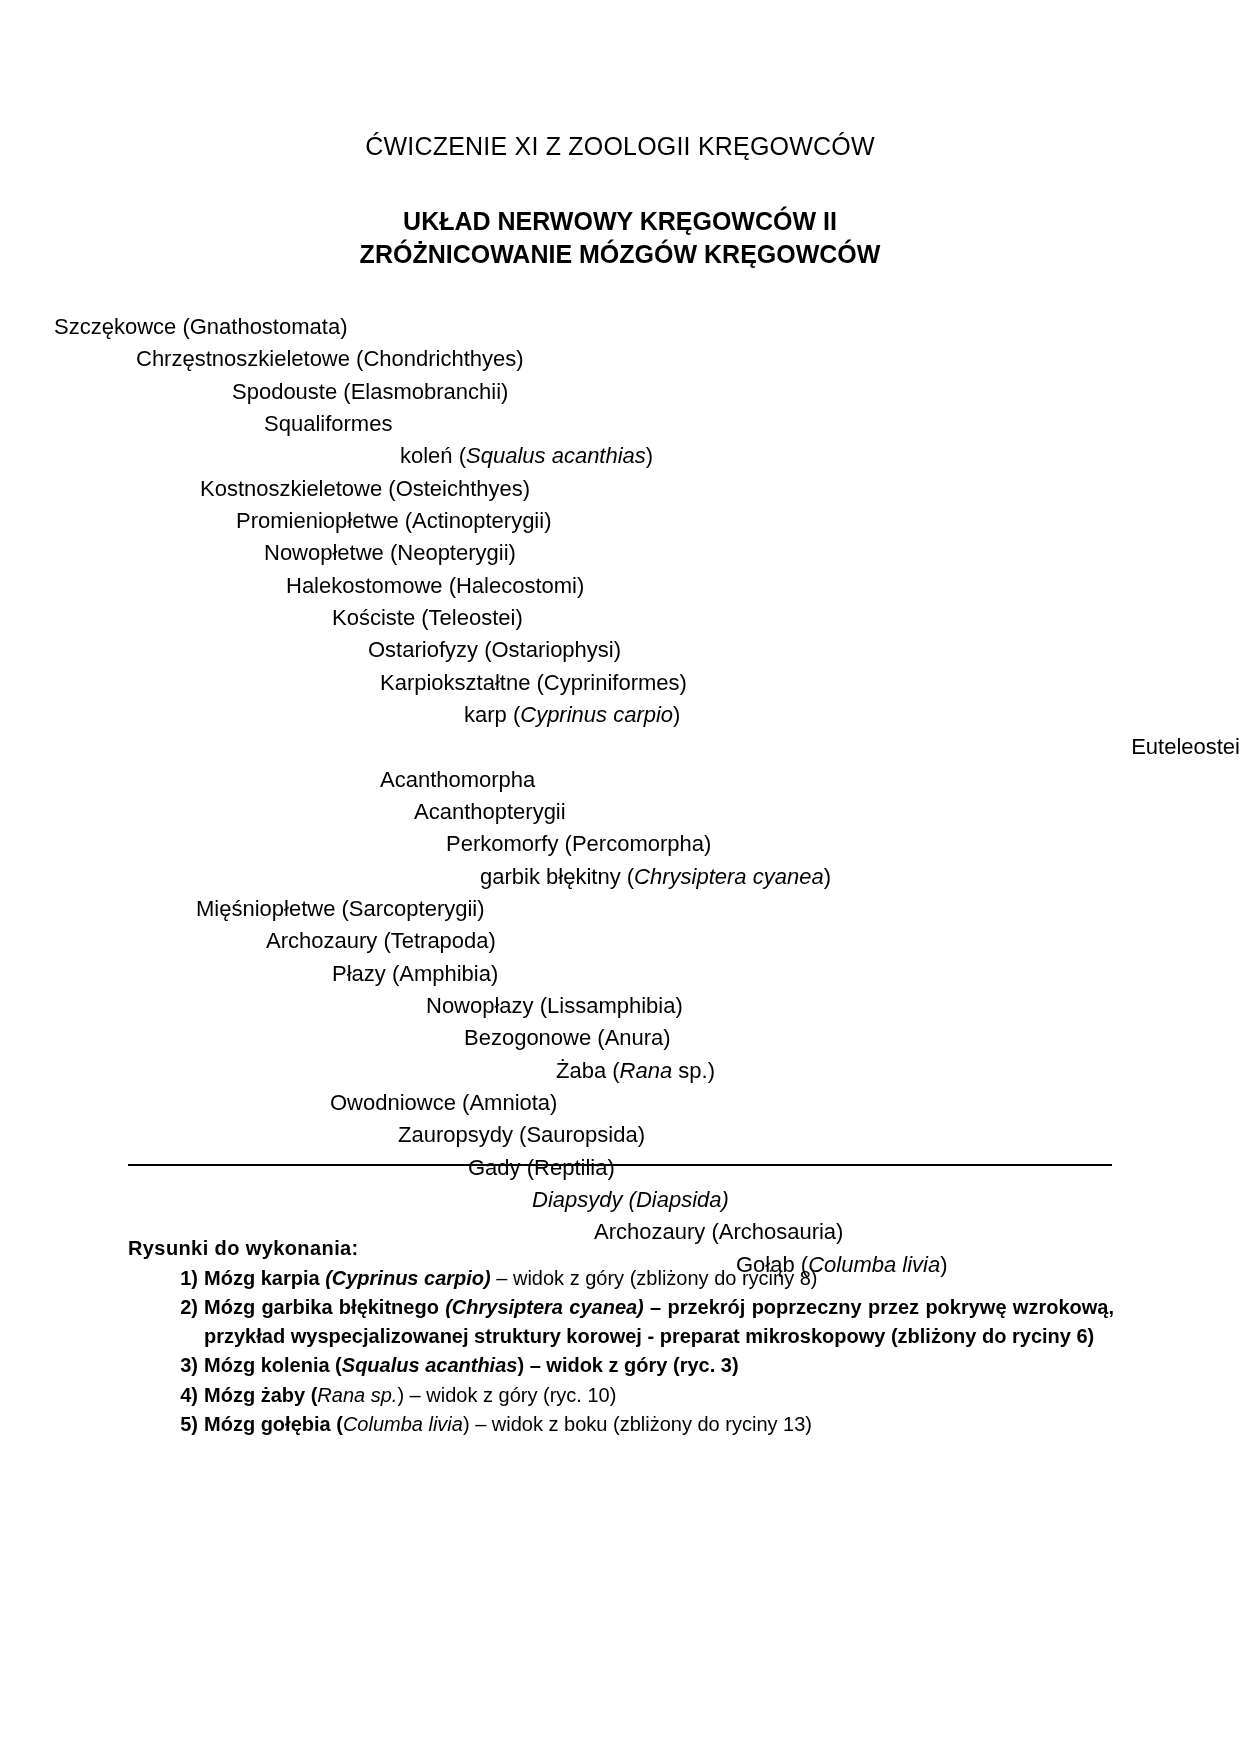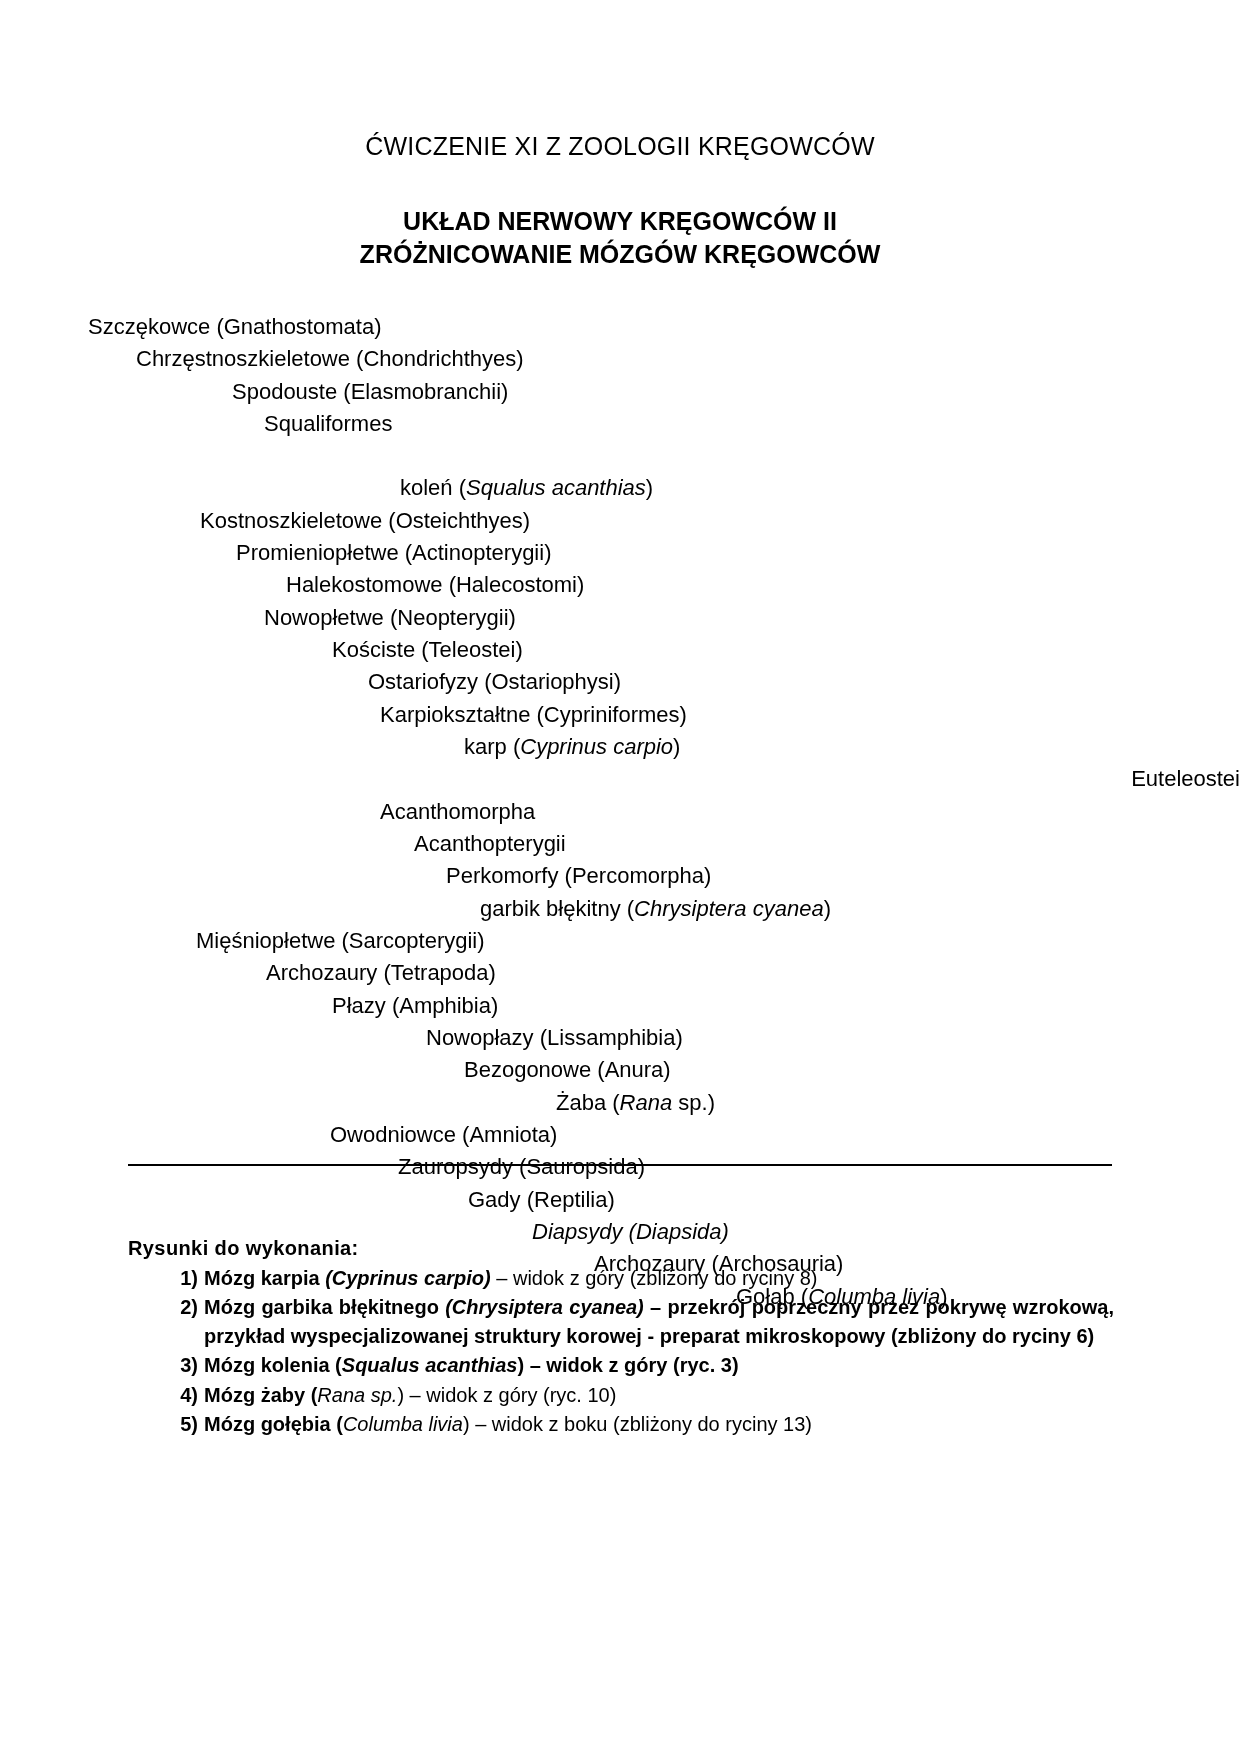--- a/index.html
+++ b/index.html
@@ -108,29 +108,29 @@
 <div class="page">
 
   <h1 class="doc-title">ĆWICZENIE XI Z ZOOLOGII KRĘGOWCÓW</h1>
 
   <div class="subtitle-block">
     <div>UKŁAD NERWOWY KRĘGOWCÓW II</div>
     <div>ZRÓŻNICOWANIE MÓZGÓW KRĘGOWCÓW</div>
   </div>
 
   <div class="taxonomy" id="taxonomy-list">
-      <div class="tax-row" style="padding-left: 88px;"><span>Szczękowce (Gnathostomata)</span></div>
+      <div class="tax-row" style="padding-left: 54px;"><span>Szczękowce (Gnathostomata)</span></div>
       <div class="tax-row" style="padding-left: 136px;"><span>Chrzęstnoszkieletowe (Chondrichthyes)</span></div>
       <div class="tax-row" style="padding-left: 232px;"><span>Spodouste (Elasmobranchii)</span></div>
       <div class="tax-row" style="padding-left: 264px;"><span>Squaliformes</span></div>
-      <div class="tax-row" style="padding-left: 400px; margin-top: 32px;"><span>koleń (</span><i>Squalus acanthias</i><span>)</span></div>
+      <div class="tax-row" style="padding-left: 400px;"><span>koleń (</span><i>Squalus acanthias</i><span>)</span></div>
       <div class="tax-row" style="padding-left: 200px;"><span>Kostnoszkieletowe (Osteichthyes)</span></div>
       <div class="tax-row" style="padding-left: 236px;"><span>Promieniopłetwe (Actinopterygii)</span></div>
+      <div class="tax-row" style="padding-left: 264px;"><span>Nowopłetwe (Neopterygii)</span></div>
       <div class="tax-row" style="padding-left: 286px;"><span>Halekostomowe (Halecostomi)</span></div>
-      <div class="tax-row" style="padding-left: 264px;"><span>Nowopłetwe (Neopterygii)</span></div>
       <div class="tax-row" style="padding-left: 332px;"><span>Kościste (Teleostei)</span></div>
       <div class="tax-row" style="padding-left: 368px;"><span>Ostariofyzy (Ostariophysi)</span></div>
       <div class="tax-row" style="padding-left: 380px;"><span>Karpiokształtne (Cypriniformes)</span></div>
       <div class="tax-row" style="padding-left: 464px;"><span>karp (</span><i>Cyprinus carpio</i><span>)</span></div>
       <div class="tax-row" style="padding-left: 346px; text-align: right;"><span>Euteleostei</span></div>
       <div class="tax-row" style="padding-left: 380px;"><span>Acanthomorpha</span></div>
       <div class="tax-row" style="padding-left: 414px;"><span>Acanthopterygii</span></div>
       <div class="tax-row" style="padding-left: 446px;"><span>Perkomorfy (Percomorpha)</span></div>
       <div class="tax-row" style="padding-left: 480px;"><span>garbik błękitny (</span><i>Chrysiptera cyanea</i><span>)</span></div>
       <div class="tax-row" style="padding-left: 196px;"><span>Mięśniopłetwe (Sarcopterygii)</span></div>

